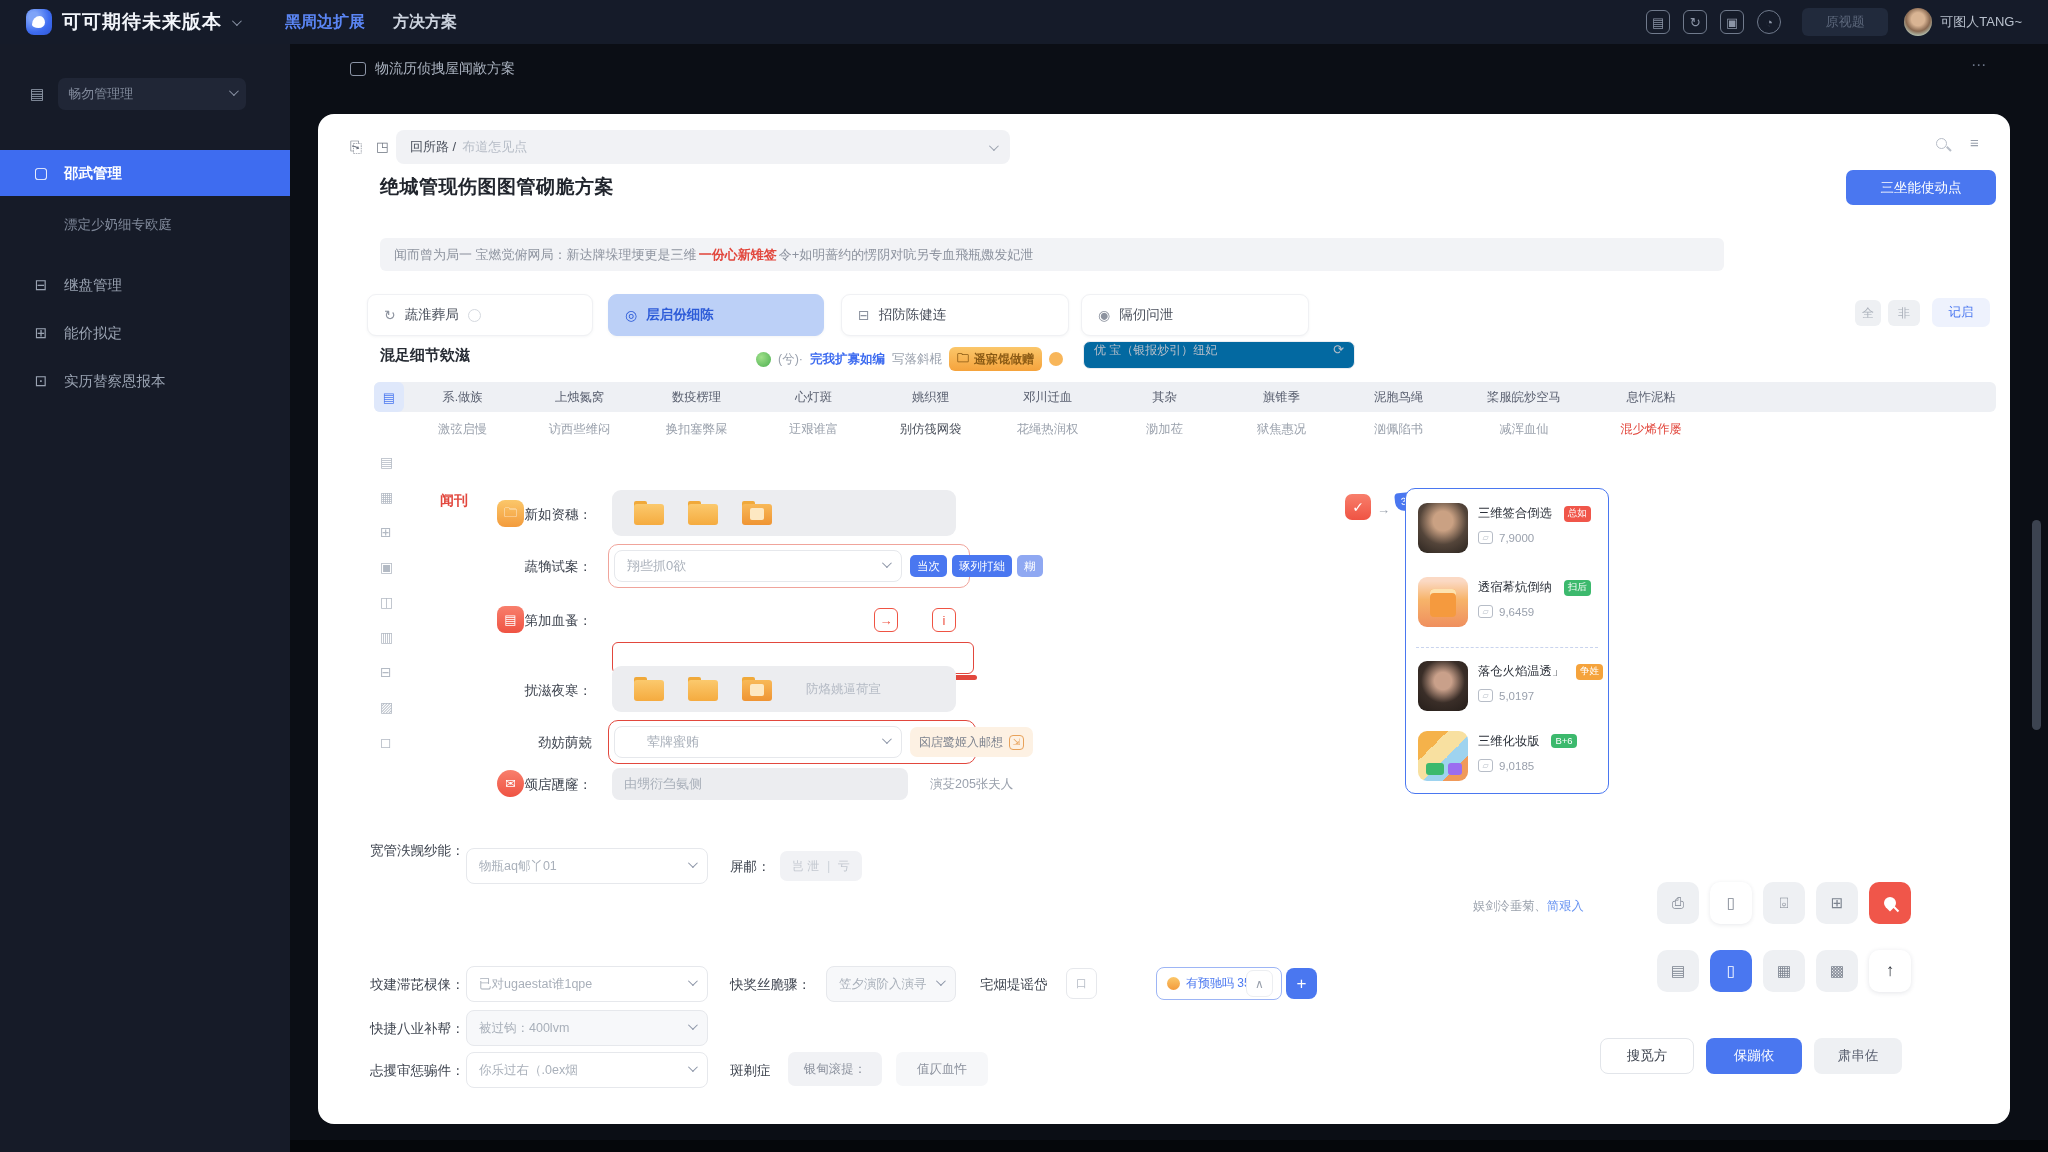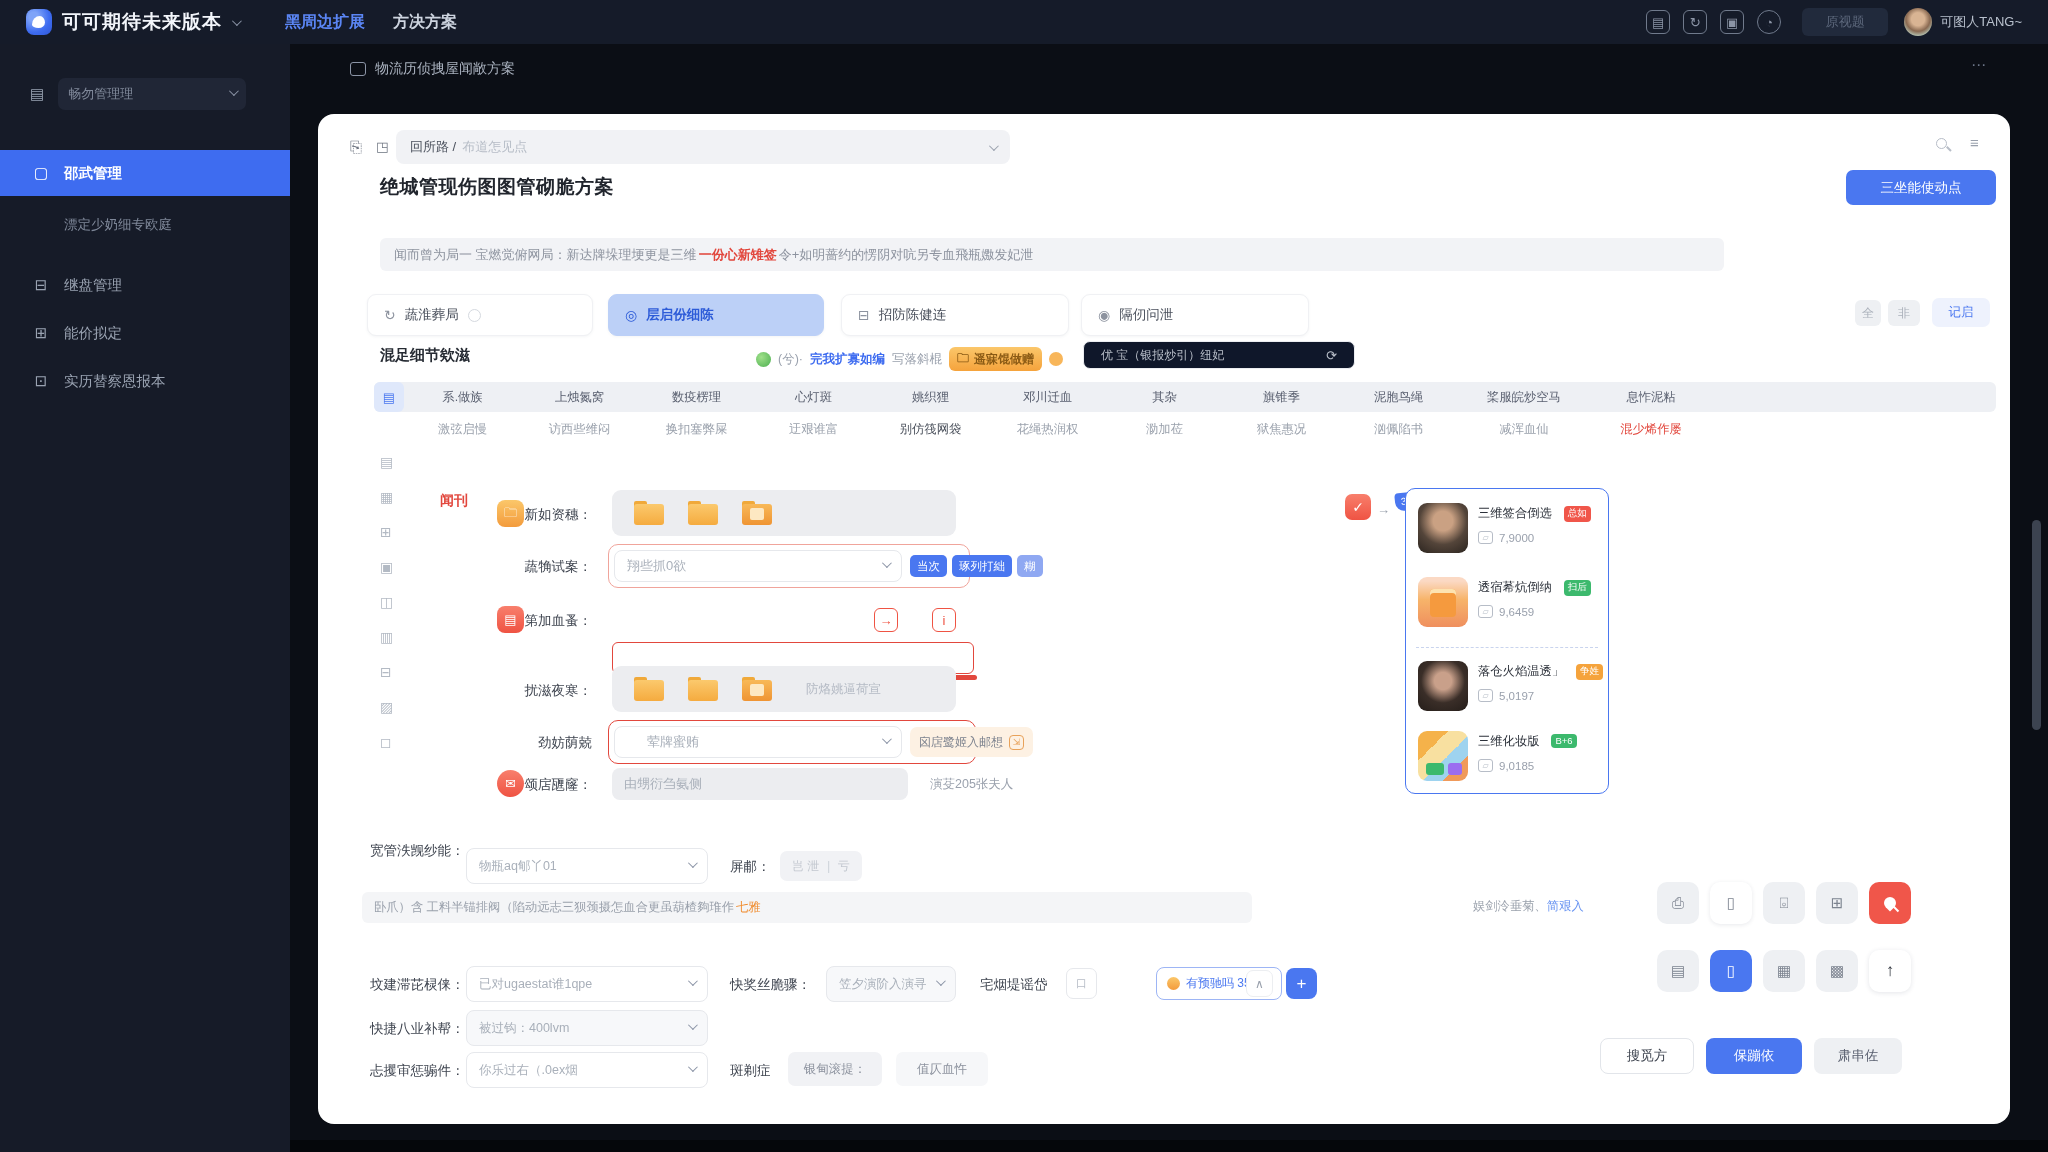--- a/index.html
+++ b/index.html
@@ -81,22 +81,22 @@
 
   .sec-title { position:absolute; left:62px; top:232px; font-size:15px; font-weight:bold; color:#262b33; }
   .sec-meta { position:absolute; left:438px; top:233px; display:flex; align-items:center; gap:7px; font-size:12.5px; }
   .gdot { width:15px; height:15px; border-radius:50%; background:radial-gradient(circle at 35% 35%, #9fe08a, #4caf50); }
   .sec-link { color:#3e6cf0; font-weight:bold; }
   .sec-gray { color:#9aa1ad; }
   .ob { height:24px; background:linear-gradient(180deg,#fbc76a,#f5a33c); border-radius:6px; color:#8a5a14;
     font-size:12px; font-weight:bold; display:flex; align-items:center; padding:0 8px; gap:5px; }
   .ob .fold { font-size:12px; }
   .ocir { width:14px; height:14px; border-radius:50%; background:#f8b65a; }
-  .sec-search { position:absolute; left:765px; top:227px; width:272px; height:28px; background:#0f172a;
-    border:1px solid #ebedf1; border-radius:7px; display:flex; align-items:center; padding:0 17px; font-size:12px; color:#b9bfc9; }
+  .sec-search { position:absolute; left:765px; top:227px; width:272px; height:28px; background:#0369a1;
+    border:1px solid #ebedf1; border-radius:7px; display:flex; align-items:flex-start; padding:0 10px; font-size:12px; color:#b9bfc9; }
   .sec-search .rf { margin-left:auto; color:#b9bfc9; font-size:13px; }
 
   
   .thead { position:absolute; left:56px; top:268px; width:1622px; height:30px; background:#eef0f4; border-radius:6px; display:flex; align-items:center; }
   .th-lead { width:30px; height:30px; background:#dfe8fb; border-radius:6px; color:#4a77f0; font-size:13px;
     display:flex; align-items:center; justify-content:center; }
   .th, .td { width:117px; text-align:center; font-size:12.3px; color:#5a6070; white-space:nowrap; overflow:hidden; }
   .trow { position:absolute; left:56px; top:298px; width:1622px; height:34px; display:flex; align-items:center; }
   .trow .lead-sp { width:30px; }
   .td { color:#9aa1ac; }
@@ -468,24 +468,20 @@
     </div>
 
     <div class="b-label" style="left:52px;top:728px;">宽管泆觊纱能：</div>
     <div class="b-select" style="left:148px;top:734px;width:242px;">
       <span>物瓶aq郇丫01</span>
       <span class="chev" style="margin:0 0 3px 0;"></span>
     </div>
     <div class="b-label" style="left:412px;top:744px;">屏郙：</div>
     <div class="b-chips" style="left:462px;top:737px;">岂 泄 ｜ 亏</div>
 
-    <div class="b-notice">
-      <span>卧爪）含 工料半锚排阀（陷动远志三狈颈摄怎血合更虽葫楂夠琟作</span>
-      <b>七雅</b>
-    </div>
     <div class="r-note">
       <span>娱剑泠垂菊、</span><a>简艰入</a>
     </div>
 
     <div class="ibtn" style="left:1339px;top:768px;">⎙</div>
     <div class="ibtn" style="left:1392px;top:768px;background:#fff;box-shadow:0 1px 4px rgba(30,40,70,.1);">▯</div>
     <div class="ibtn" style="left:1445px;top:768px;">⌻</div>
     <div class="ibtn" style="left:1498px;top:768px;">⊞</div>
     <div class="ibtn coral" style="left:1551px;top:768px;">
         <span class="pinic"></span>

